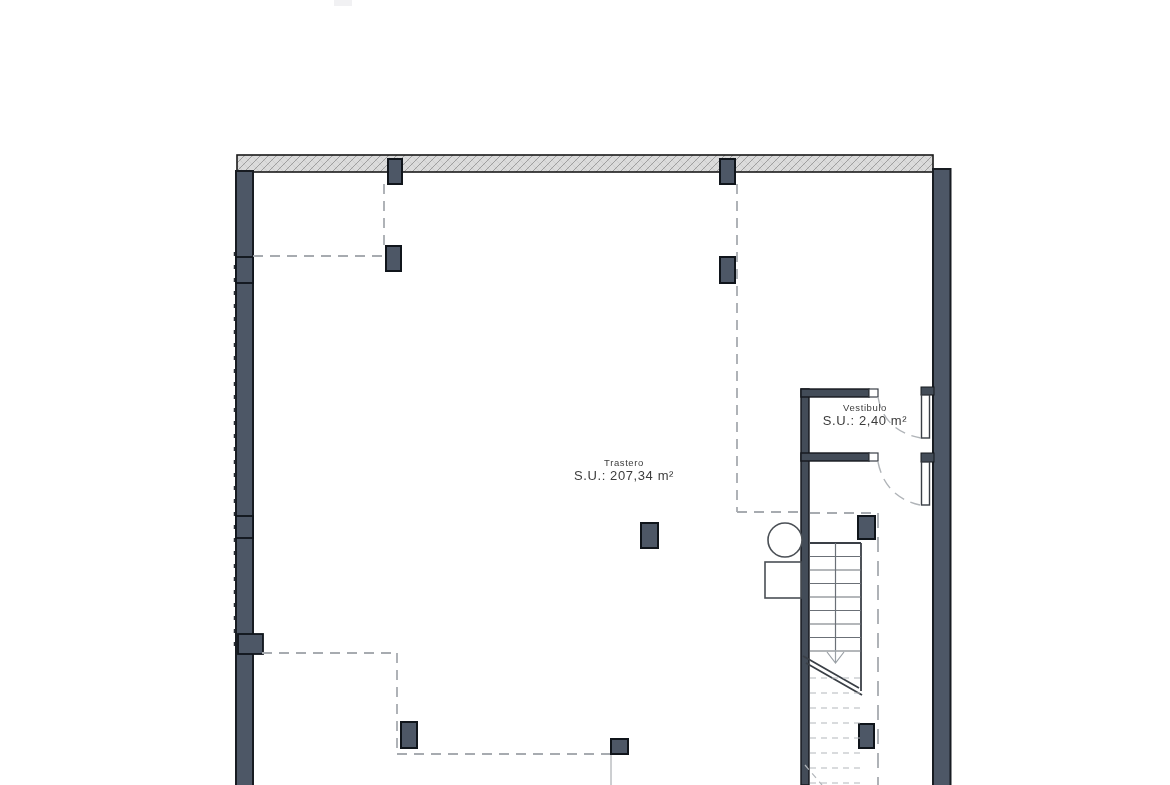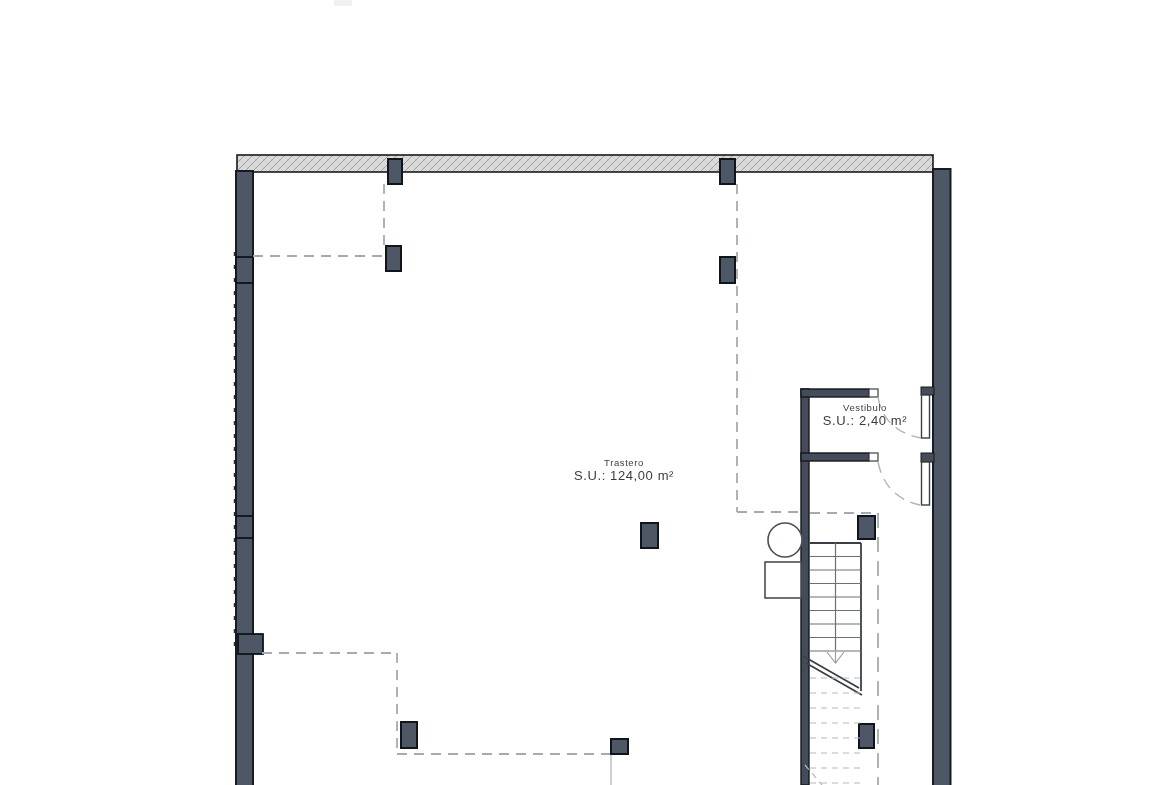--- a/index.html
+++ b/index.html
@@ -132,21 +132,21 @@
         <path class="subtread" d="M805 765 L822 785"></path>
       </g>
     </g>
 
     <circle class="fixture" cx="785" cy="540" r="17"></circle>
     <rect class="fixture" x="765" y="562" width="36" height="36"></rect>
   </svg>
 
   <div class="room-label" style="left:524px;top:443px;width:200px;margin-top:13px;">
     <div class="rname">Trastero</div>
-    <div class="rarea">S.U.: 124,00 m²</div>
+    <div class="rarea">S.U.: 207,34 m²</div>
   </div>
 
   <div class="room-label" style="left:795px;top:401px;width:140px;">
     <div class="rname">Vestibulo</div>
     <div class="rarea">S.U.: 2,40 m²</div>
   </div>
 
 </div>
 
 </body></html>

